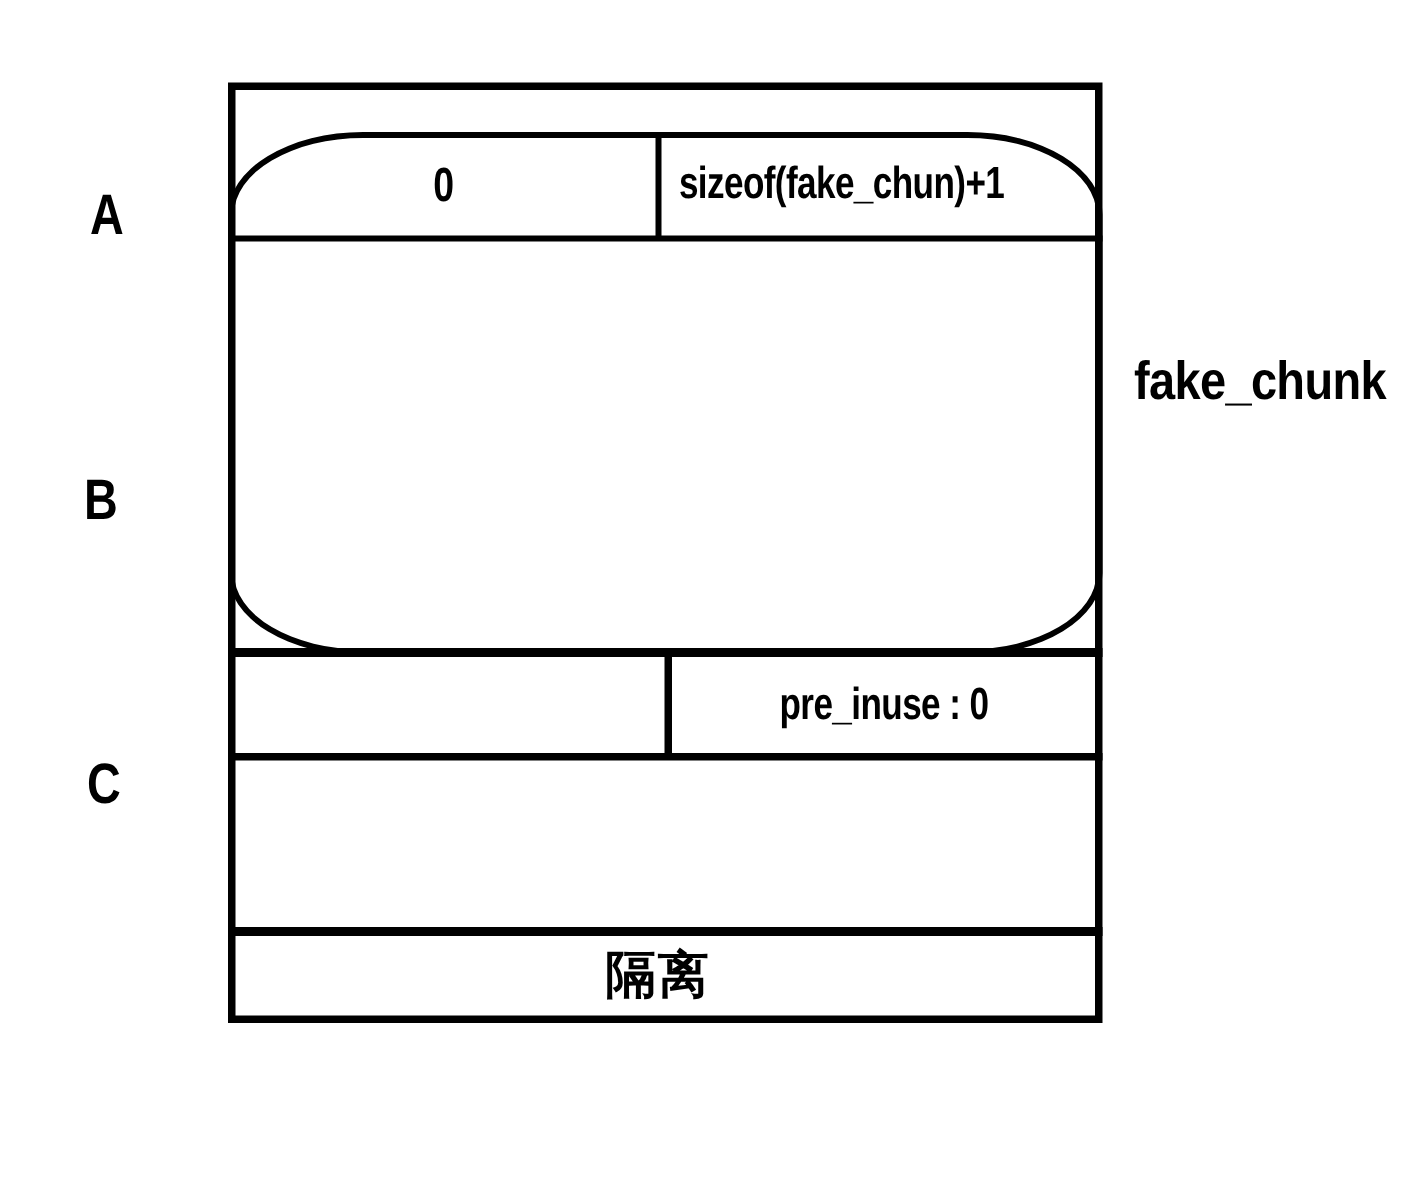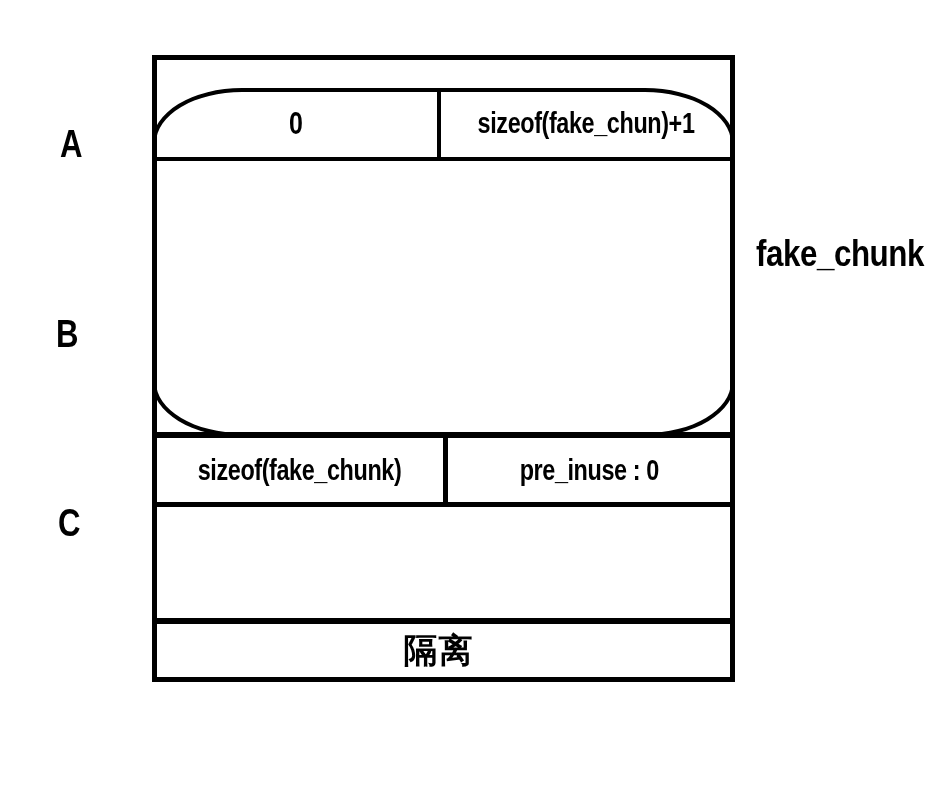--- a/index.html
+++ b/index.html
@@ -30,21 +30,21 @@
   #rounded-box{
     left:152px;top:88px;width:583px;height:349px;
     border:4px solid #000000;border-radius:90px / 55px;
     background:transparent;
   }
   
   #row-a-divider-h{left:152px;top:157px;width:583px;height:4px;}
   #row-a-divider-v{left:437px;top:90px;width:4px;height:69px;}
   
   #prev-size-cell{left:157px;top:91px;width:277px;height:64px;}
-  #size-cell{left:441px;top:91px;width:290px;height:64px;}
+  #size-cell{left:416px;top:91px;width:290px;height:64px;}
   #prev-size-cell .txt{font-size:32px;}
   #size-cell .txt{font-size:30px;}
   
   #separator-1{left:152px;top:432px;width:583px;height:6px;}
   
   #next-size-cell{left:157px;top:438px;width:286px;height:64px;}
   #size-row-divider-v{left:443px;top:438px;width:5px;height:64px;}
   #pre-inuse-cell{left:448px;top:438px;width:282px;height:64px;text-align:right;}
   #next-size-cell .txt,#pre-inuse-cell .txt{font-size:30px;}
   #separator-2{left:152px;top:502px;width:583px;height:5px;}
@@ -86,23 +86,20 @@
 
   <div class="abs cellbox" id="prev-size-cell">
     <span class="txt"><span class="cond">0</span></span>
   </div>
   <div class="abs cellbox" id="size-cell">
     <span class="txt"><span class="cond">sizeof(fake_chun)+1</span></span>
   </div>
 
   <div class="abs line" id="separator-1"></div>
 
-  <div class="abs cellbox" id="next-size-cell">
-    <span class="txt"><span class="cond">sizeof(fake_chunk)</span></span>
-  </div>
   <div class="abs line" id="size-row-divider-v"></div>
   <div class="abs cellbox" id="pre-inuse-cell">
     <span class="txt"><span class="cond">pre_inuse : 0</span></span>
   </div>
   <div class="abs line" id="separator-2"></div>
 
   <div class="abs line" id="separator-3"></div>
   <div class="abs cellbox" id="isolation-cell">
     <span class="txt">隔离</span>
   </div>

